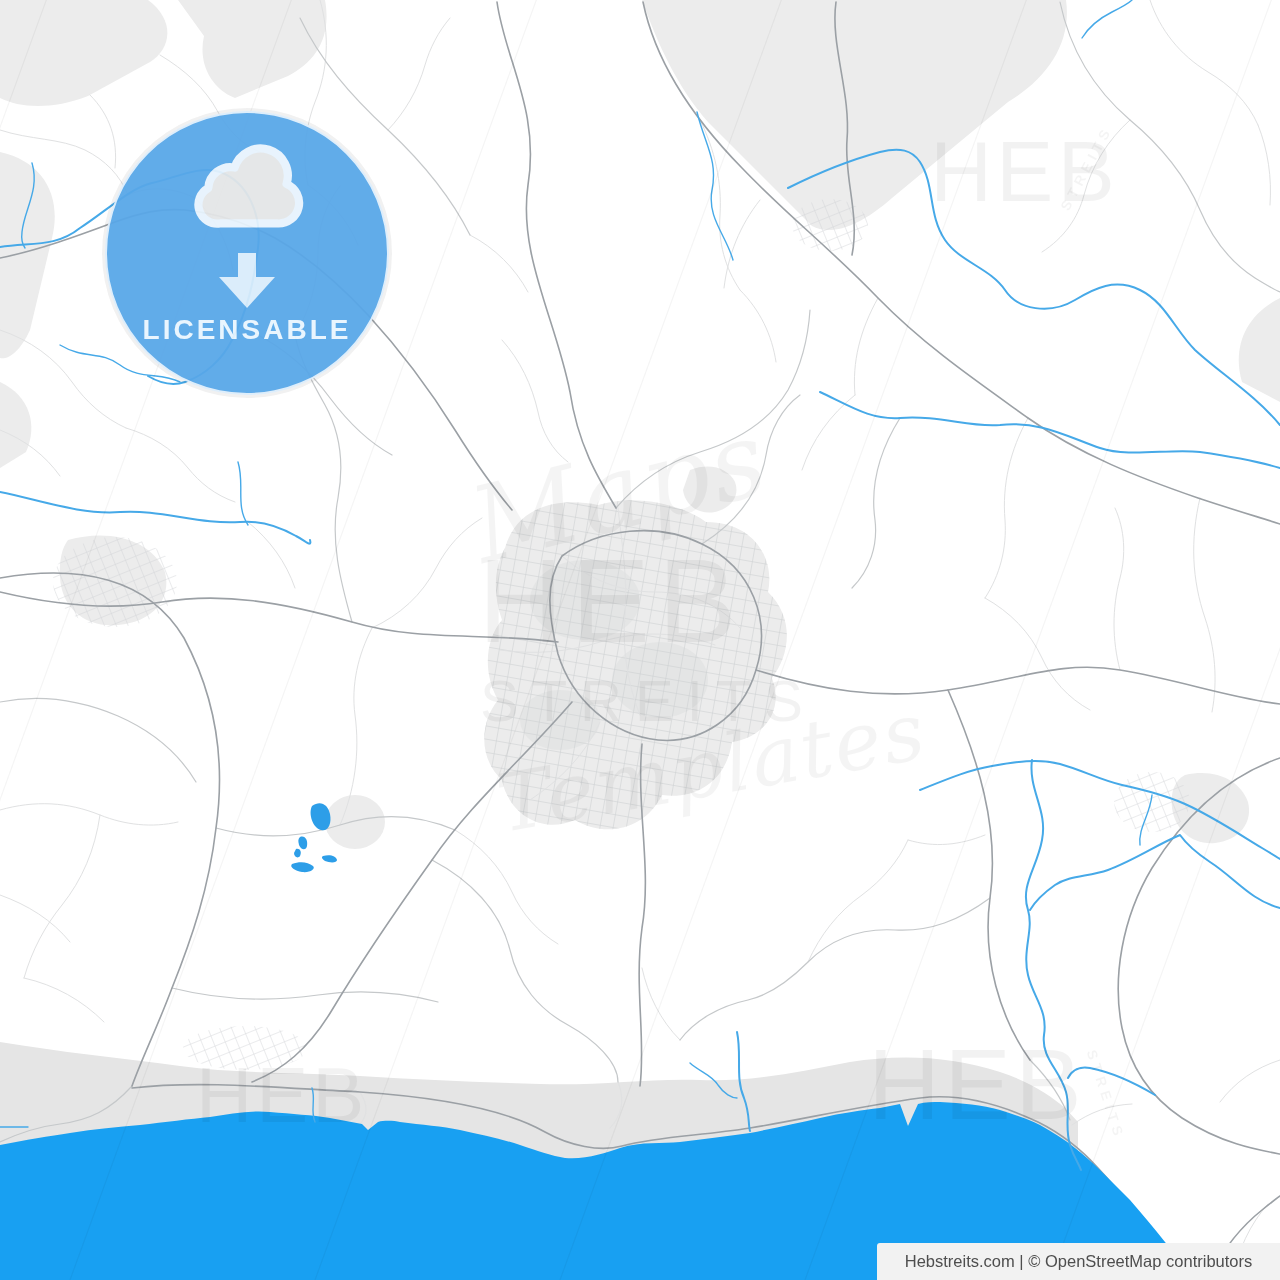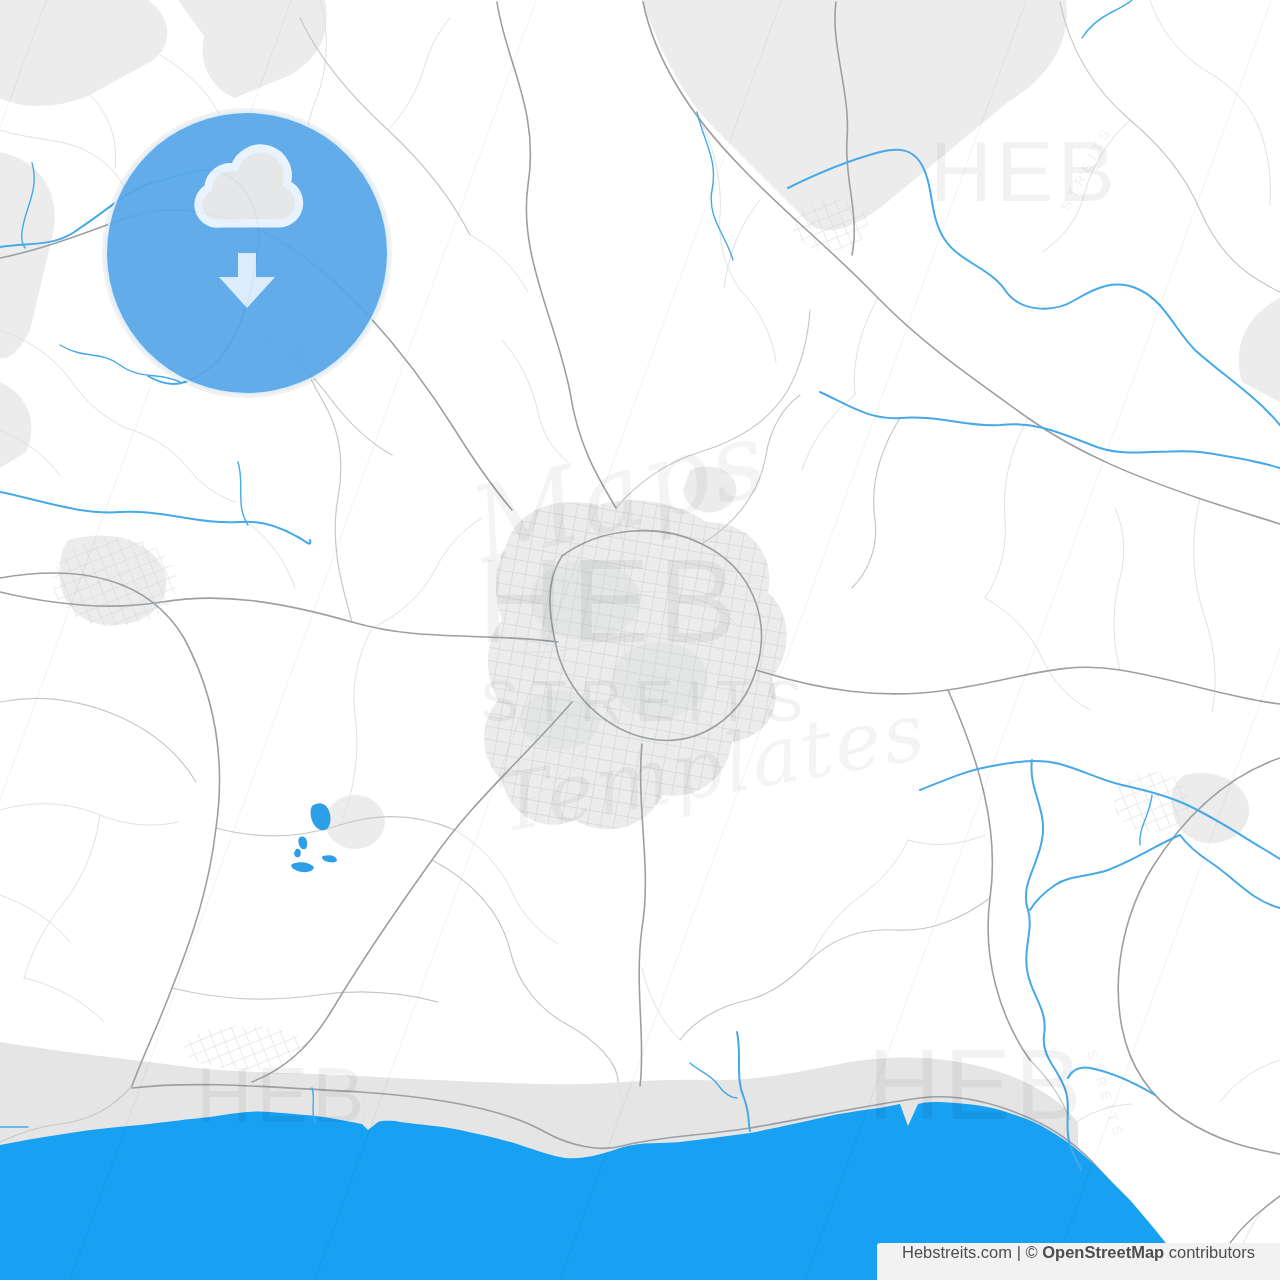--- a/index.html
+++ b/index.html
@@ -38,23 +38,23 @@
          box-sizing:border-box;text-align:center;}
   #badge .cloud{position:absolute;left:50%;top:28px;transform:translateX(-50%);}
   #badge .arrow{position:absolute;left:50%;top:140px;transform:translateX(-50%);}
   #badge .lbl{position:absolute;left:0;right:0;top:201px;
               font-size:28px;font-weight:700;letter-spacing:3px;
               color:var(--badge-foreground,#e8f5fe);}
 
   
   #attrib{position:absolute;right:0;bottom:0;width:403px;height:37px;
           background:var(--attribution-bg,#f2f2f2);border-top-left-radius:3px;
-          display:flex;justify-content:center;
+          display:flex;align-items:center;justify-content:center;
           font-size:16.5px;color:var(--attribution-text,#4e4e4e);}
-  #attrib b{font-weight:700;}
+  #attrib b{font-weight:400;}
   #attrib span{white-space:pre;}
 </style>
 </head>
 <body>
 
 <div id="stage">
 
   <svg width="1280" height="1280" viewBox="0 0 1280 1280">
     <defs>
       <pattern id="urban" width="13" height="13" patternUnits="userSpaceOnUse" patternTransform="rotate(10)">
@@ -242,20 +242,21 @@
   <div class="wm" style="left:868px;top:1034px;font-size:100px;">HEB</div>
   <div class="wm wm-rot" style="left:1098px;top:1048px;transform:rotate(72deg);">STREITS</div>
 
   <div id="badge">
     <svg class="cloud" width="140" height="104" viewBox="0 0 170 126">
       <path d="M52,100 L122,100 A25,25 0 0 0 133,52 A32,32 0 0 0 70,32 A27,27 0 0 0 38,57 A23,23 0 0 0 52,100 Z" fill="#e4e6e7" stroke="#e7f3fd" stroke-width="10" stroke-linejoin="round"></path>
     </svg>
     <svg class="arrow" width="90" height="56" viewBox="0 0 90 56">
       <path d="M36,0 h18 v24 h19 L45,55 17,24 h19 Z" fill="#d9ecfb"></path>
     </svg>
+    <div class="lbl">LICENSABLE</div>
   </div>
 
   <div id="attrib">
     <span>Hebstreits.com | © </span>
       <b>OpenStreetMap</b>
       <span> contributors</span>
   </div>
 
 </div>
 

